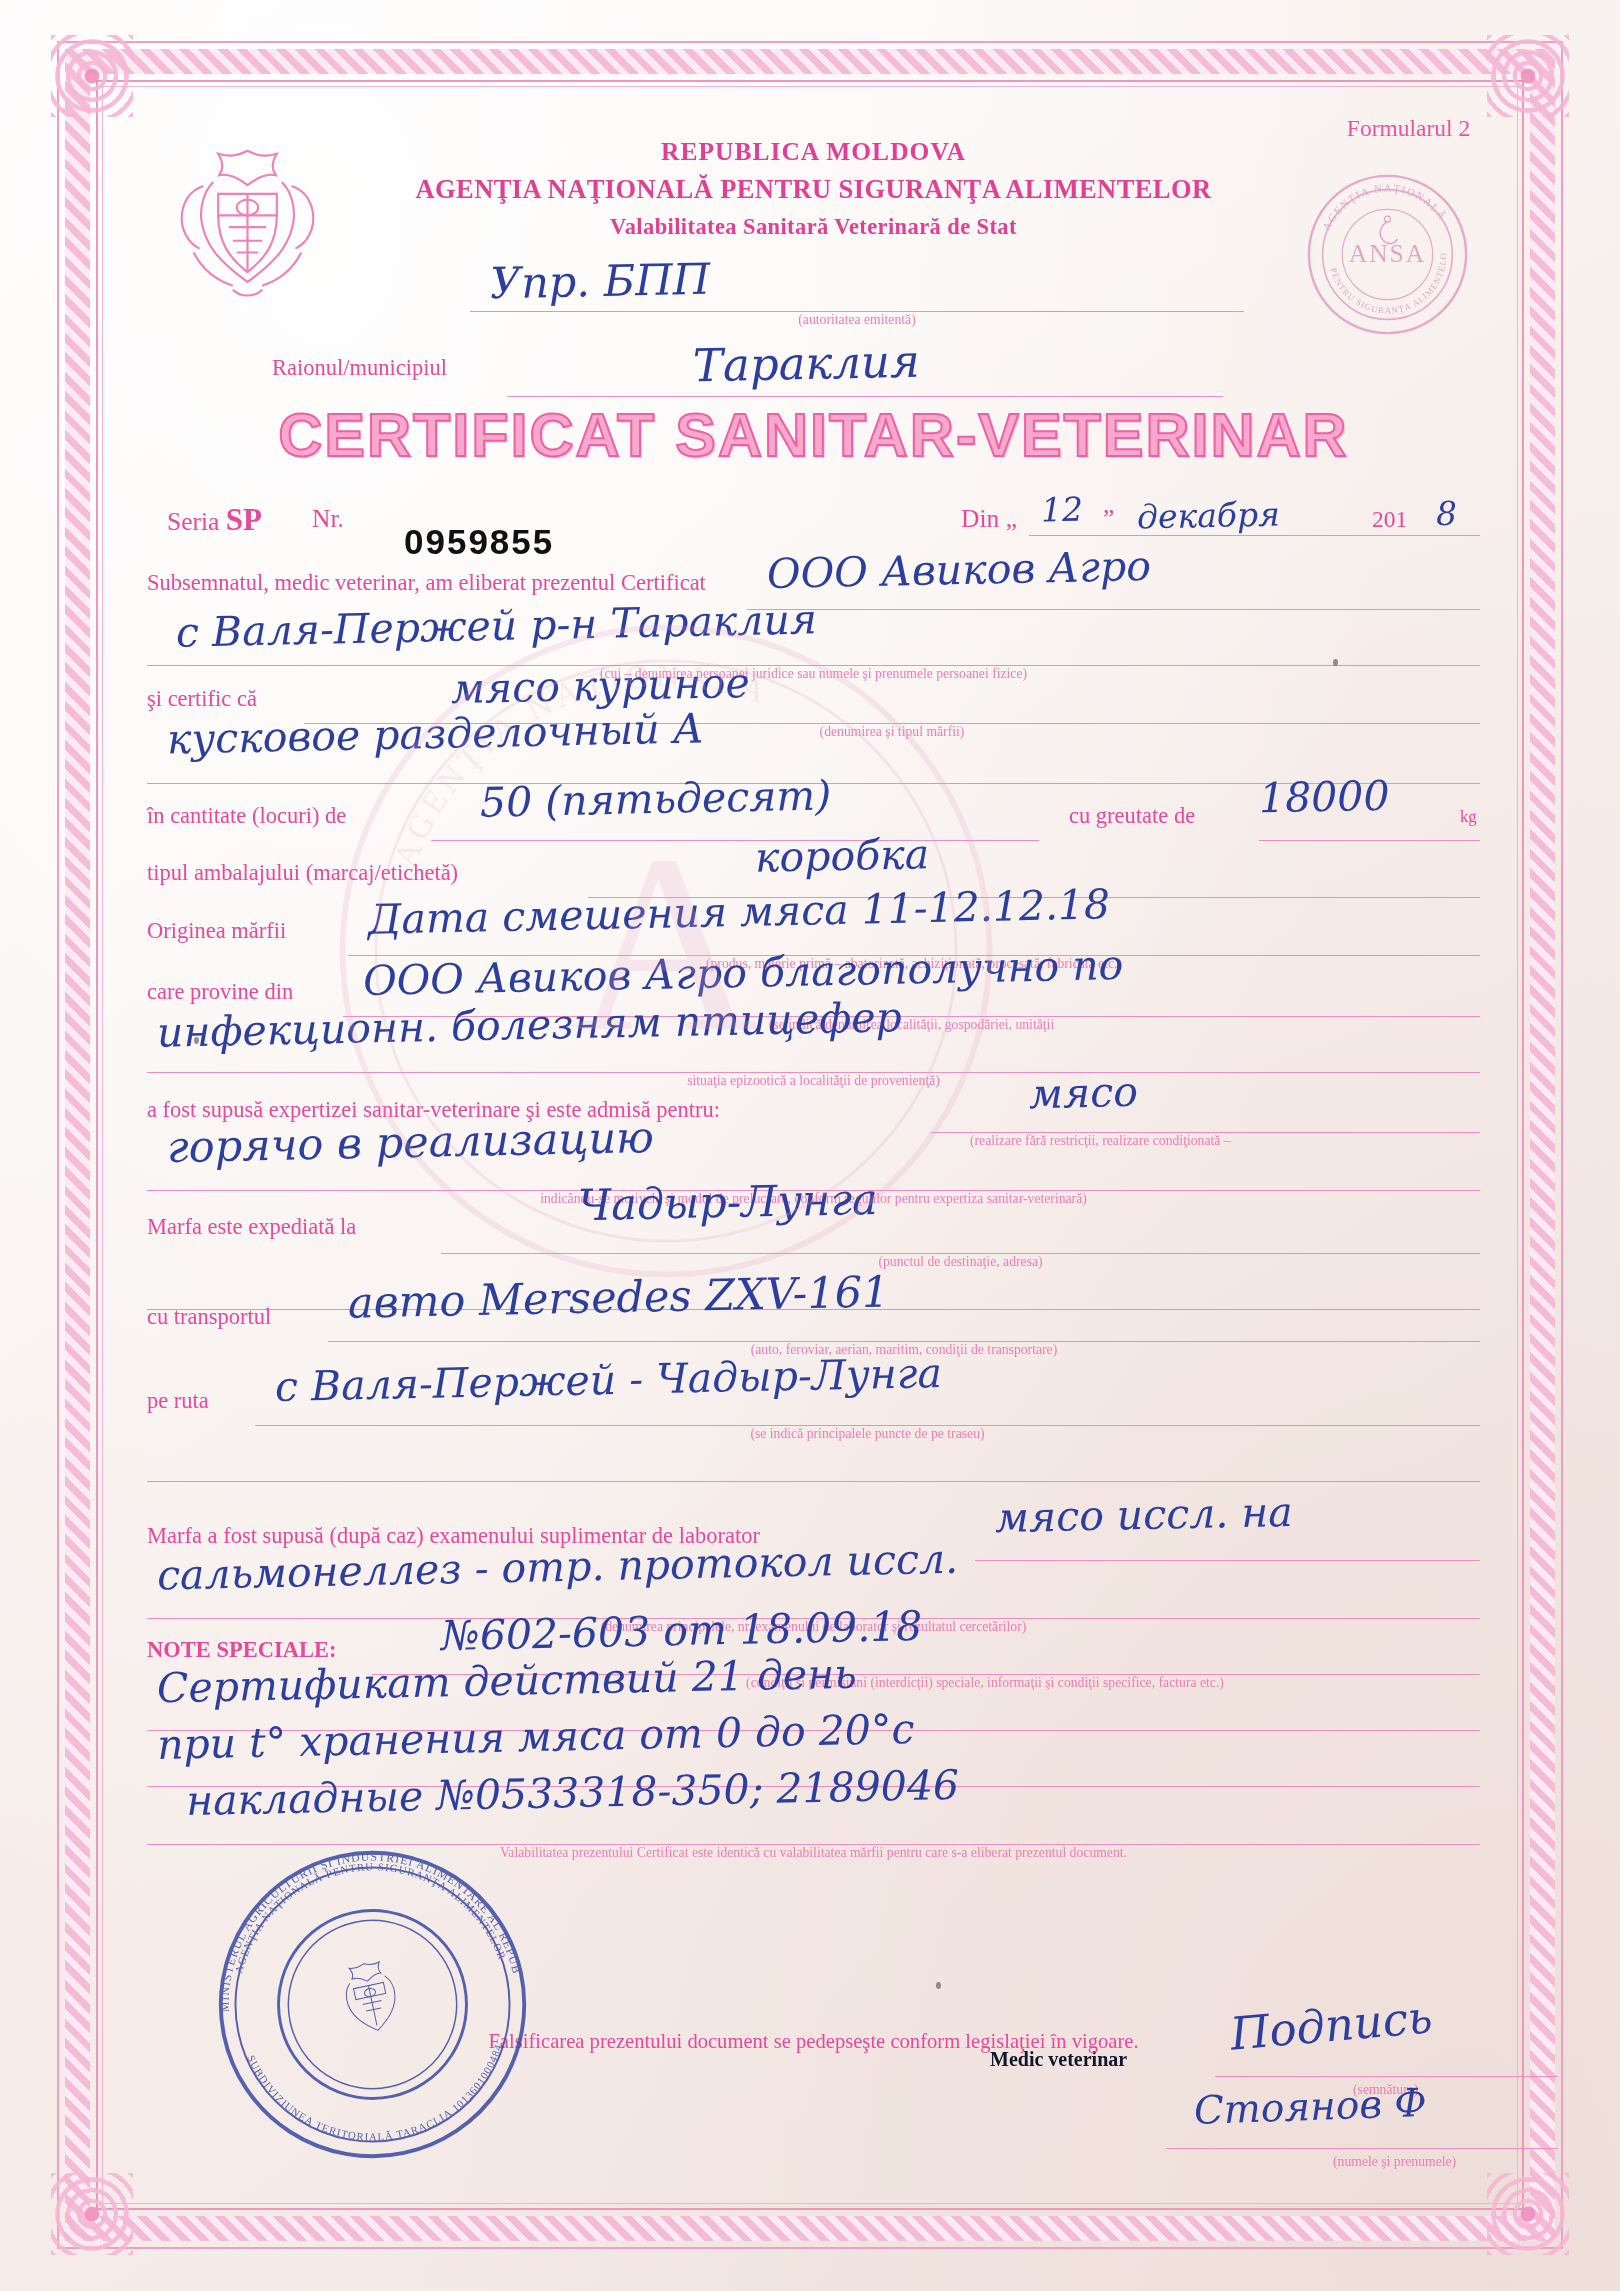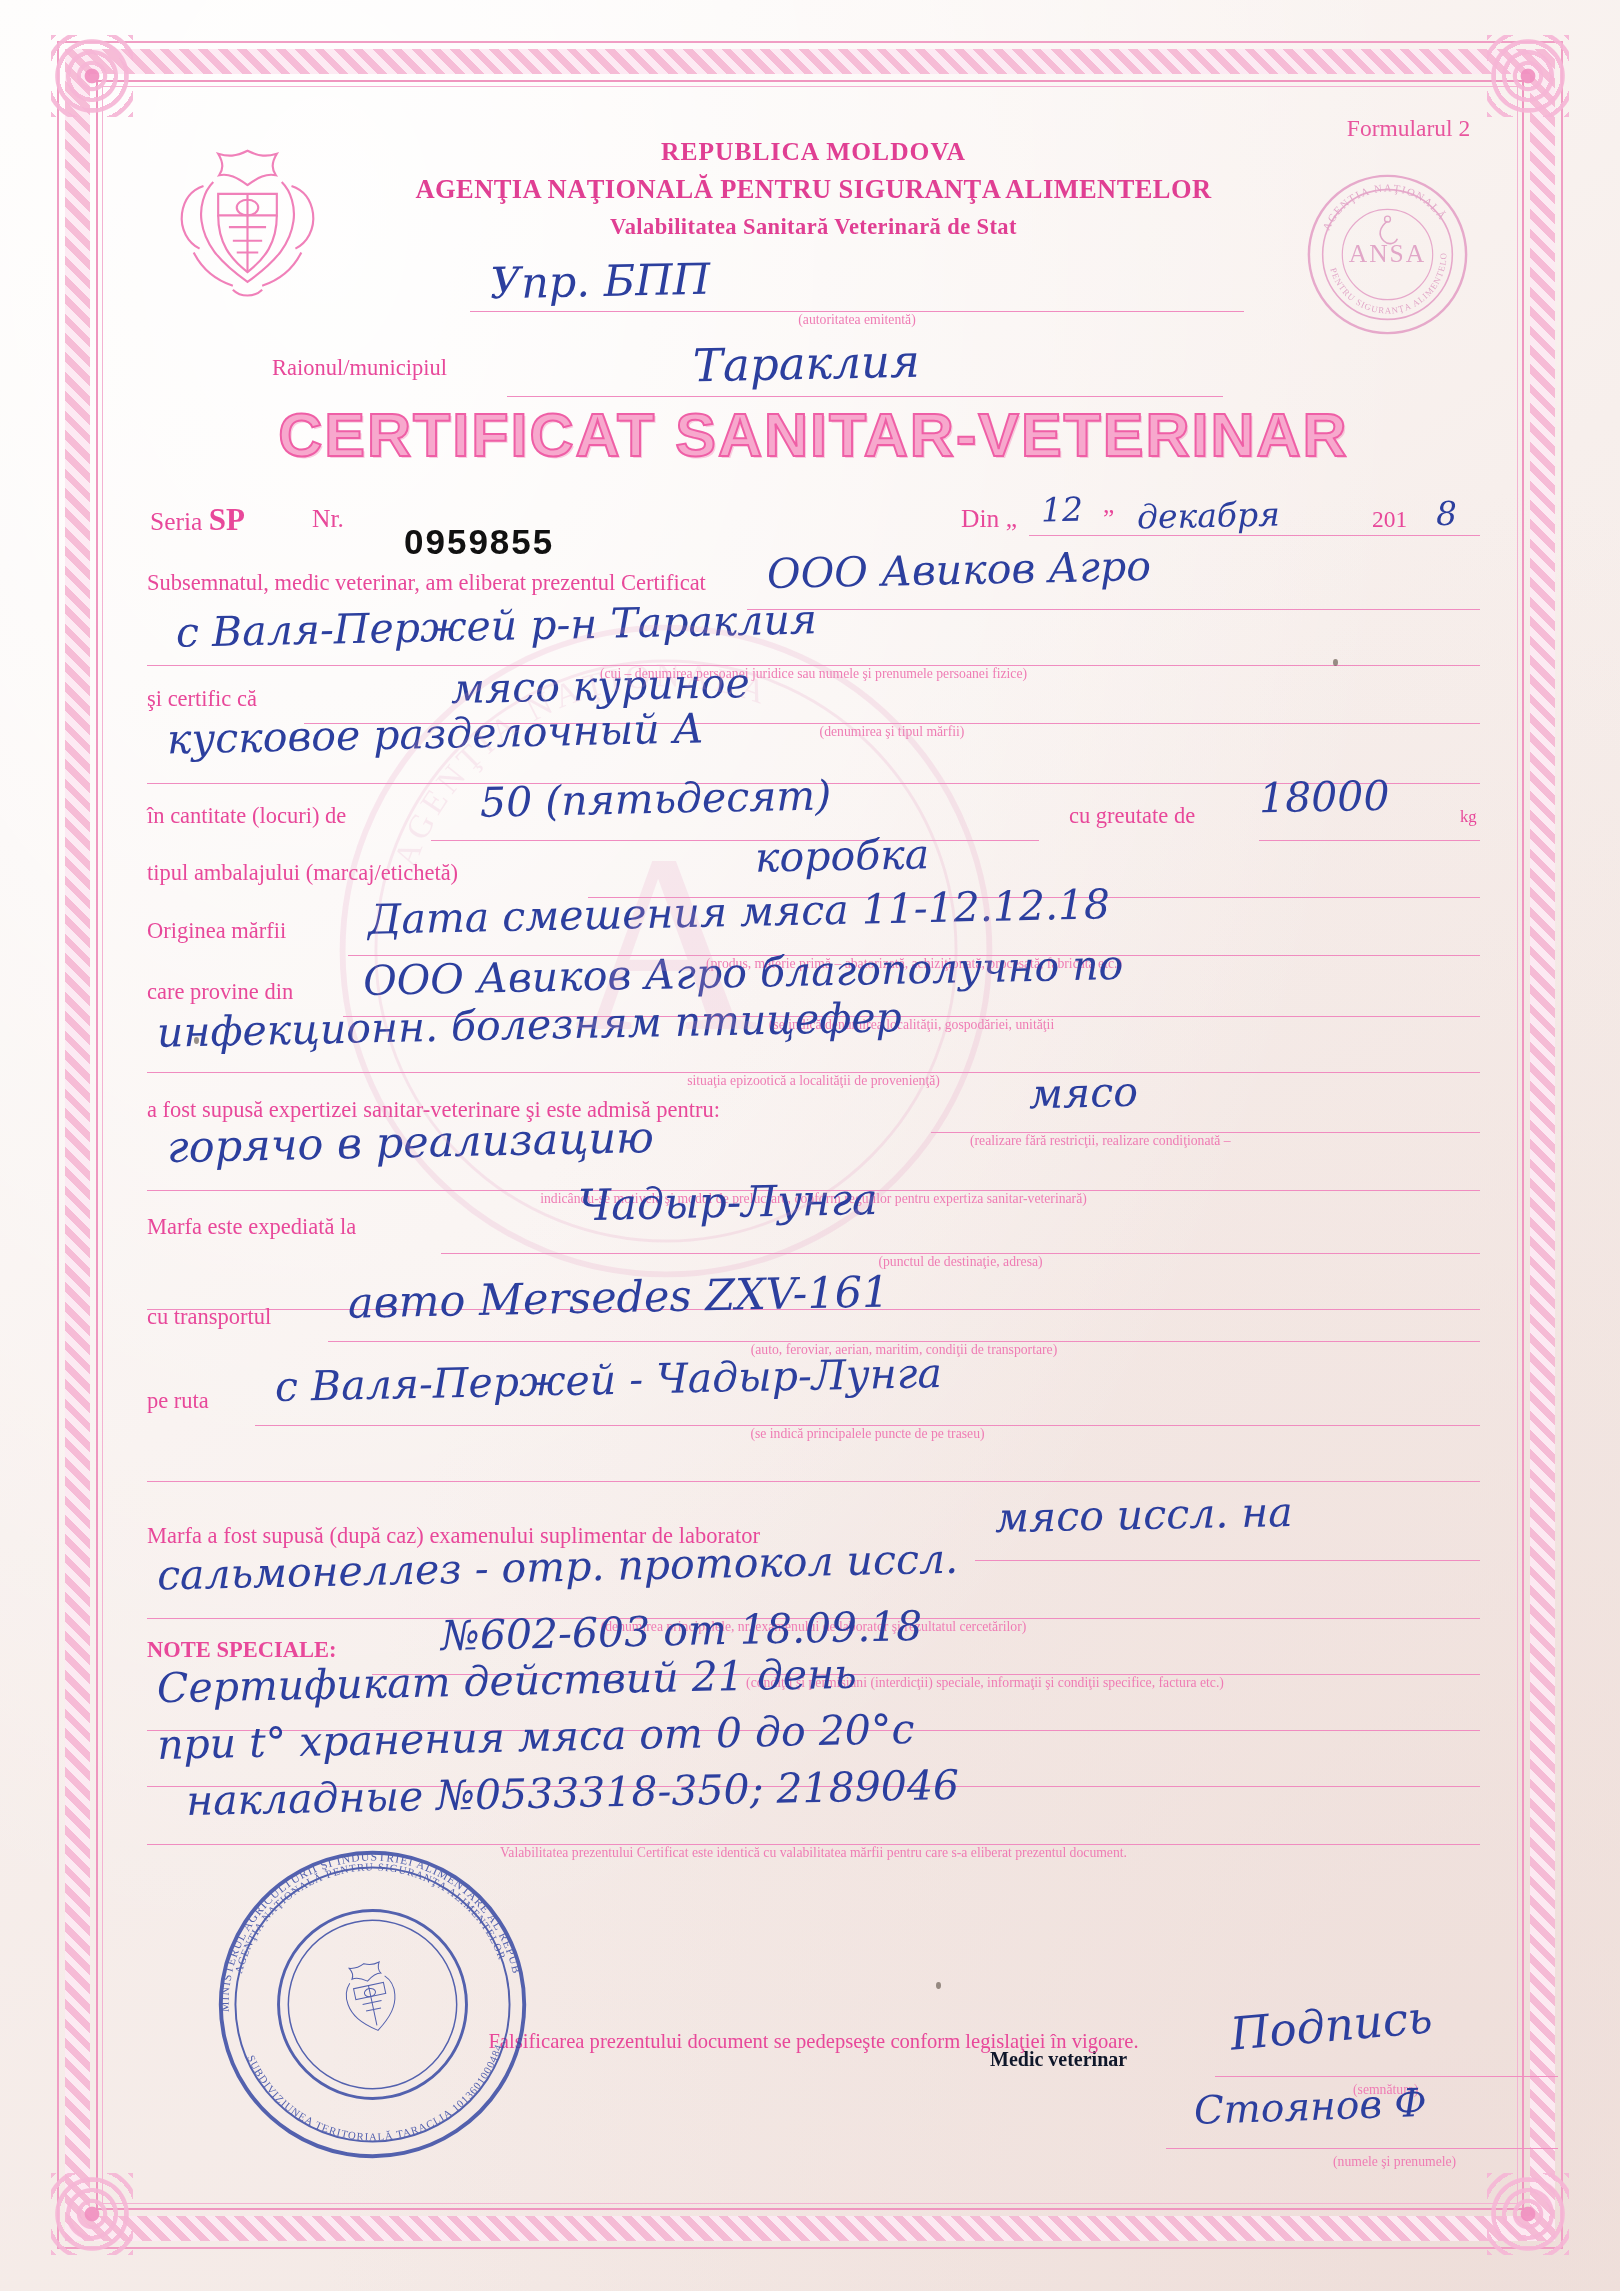--- a/index.html
+++ b/index.html
@@ -95,21 +95,21 @@
   .title-cert{
     position:absolute;left:0;right:0;top:263px;text-align:center;
     font-size:61px;font-weight:bold;letter-spacing:2px;
     color:#f7a8cd;
     -webkit-text-stroke:2px #ef5fa6;
     text-shadow:2px 2px 0 rgba(240,120,175,.35);
     font-family:"Liberation Sans", sans-serif;
   }
 
   .seria-row{position:absolute;left:0;top:365px;width:100%;height:39px;}
-  .seria{position:absolute;left:3px;top:0;font-size:25.5px;color:#e8489a;}
+  .seria{position:absolute;left:20px;top:0;font-size:25.5px;color:#e8489a;}
   .seria b{font-size:31px;}
   .nr-label{position:absolute;left:165px;top:2px;font-size:25.5px;color:#e8489a;}
   .nr-val{position:absolute;left:257px;top:-3.9px;font-size:35px;font-weight:bold;color:#111;font-family:"Liberation Sans",sans-serif;letter-spacing:2px;margin-top:24px;}
   .din{position:absolute;left:814px;top:2px;font-size:25.5px;color:#e8489a;}
   .din-day{position:absolute;left:894px;top:-11.8px;font-size:33px;}
   .din-mon{position:absolute;left:990px;top:-5.9px;font-size:33px;}
   .din-year{position:absolute;left:1225px;top:3.9px;font-size:23.5px;color:#e8489a;}
   .din-year2{position:absolute;left:1289px;top:-7.8px;font-size:33px;}
 
   .row{position:absolute;left:0;width:100%;}

